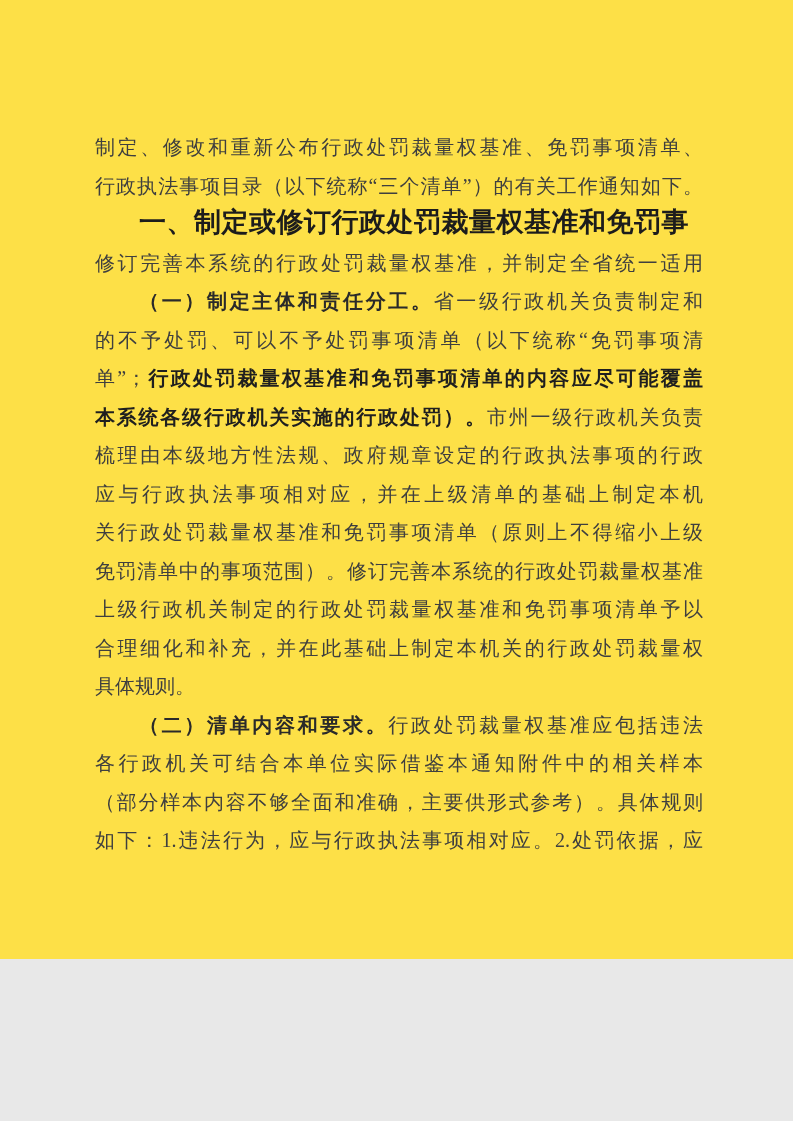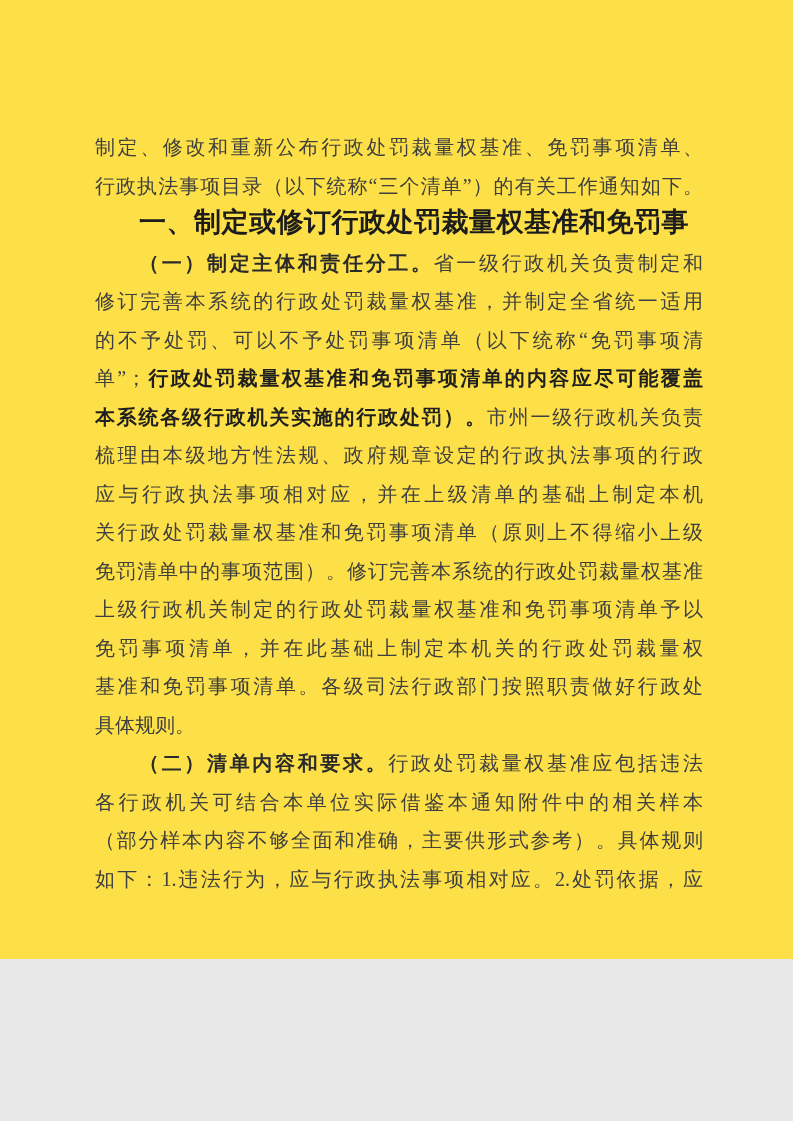--- a/index.html
+++ b/index.html
@@ -61,32 +61,31 @@
   }
 </style>
 </head>
 <body>
 
 <div class="page">
   <div class="textcol">
       <div class="line"><span class="seg-regular">制定、修改和重新公布行政处罚裁量权基准、免罚事项清单、</span></div>
       <div class="line"><span class="seg-regular">行政执法事项目录（以下统称“三个清单”）的有关工作通知如下。</span></div>
       <div class="line no-justify indent"><span class="seg-heading">一、制定或修订行政处罚裁量权基准和免罚事项清单</span></div>
+      <div class="line"><span class="seg-regular">修订完善本系统的行政处罚裁量权基准，并制定全省统一适用</span></div>
       <div class="line indent"><span class="seg-subhead">（一）制定主体和责任分工。</span><span class="seg-regular">省一级行政机关负责制定和</span></div>
-      <div class="line"><span class="seg-regular">修订完善本系统的行政处罚裁量权基准，并制定全省统一适用</span></div>
       <div class="line"><span class="seg-regular">的不予处罚、可以不予处罚事项清单（以下统称“免罚事项清</span></div>
       <div class="line"><span class="seg-regular">单”；</span><span class="seg-bold">行政处罚裁量权基准和免罚事项清单的内容应尽可能覆盖</span></div>
       <div class="line"><span class="seg-bold">本系统各级行政机关实施的行政处罚）。</span><span class="seg-regular">市州一级行政机关负责</span></div>
       <div class="line"><span class="seg-regular">梳理由本级地方性法规、政府规章设定的行政执法事项的行政</span></div>
       <div class="line"><span class="seg-regular">应与行政执法事项相对应，并在上级清单的基础上制定本机</span></div>
       <div class="line"><span class="seg-regular">关行政处罚裁量权基准和免罚事项清单（原则上不得缩小上级</span></div>
       <div class="line"><span class="seg-regular">免罚清单中的事项范围）。修订完善本系统的行政处罚裁量权基准</span></div>
       <div class="line"><span class="seg-regular">上级行政机关制定的行政处罚裁量权基准和免罚事项清单予以</span></div>
-      <div class="line"><span class="seg-regular">免罚事项清单，并在此基础上制定本机关的行政处罚裁量权</span></div>
-      <div class="line"><span class="seg-regular">基准和免罚事项清单。各级司法行政部门按照职责做好行政处</span></div>
+      <div class="line"><span class="seg-regular">合理细化和补充，并在此基础上制定本机关的行政处罚裁量权</span></div>
       <div class="line no-justify"><span class="seg-regular">具体规则。</span></div>
       <div class="line indent"><span class="seg-subhead">（二）清单内容和要求。</span><span class="seg-regular">行政处罚裁量权基准应包括违法</span></div>
       <div class="line"><span class="seg-regular">各行政机关可结合本单位实际借鉴本通知附件中的相关样本</span></div>
       <div class="line"><span class="seg-regular">（部分样本内容不够全面和准确，主要供形式参考）。具体规则</span></div>
       <div class="line"><span class="seg-regular">如下：1.违法行为，应与行政执法事项相对应。2.处罚依据，应</span></div>
     </div>
   <div class="page-number">– 2 –</div>
 </div>
 
 </body></html>

